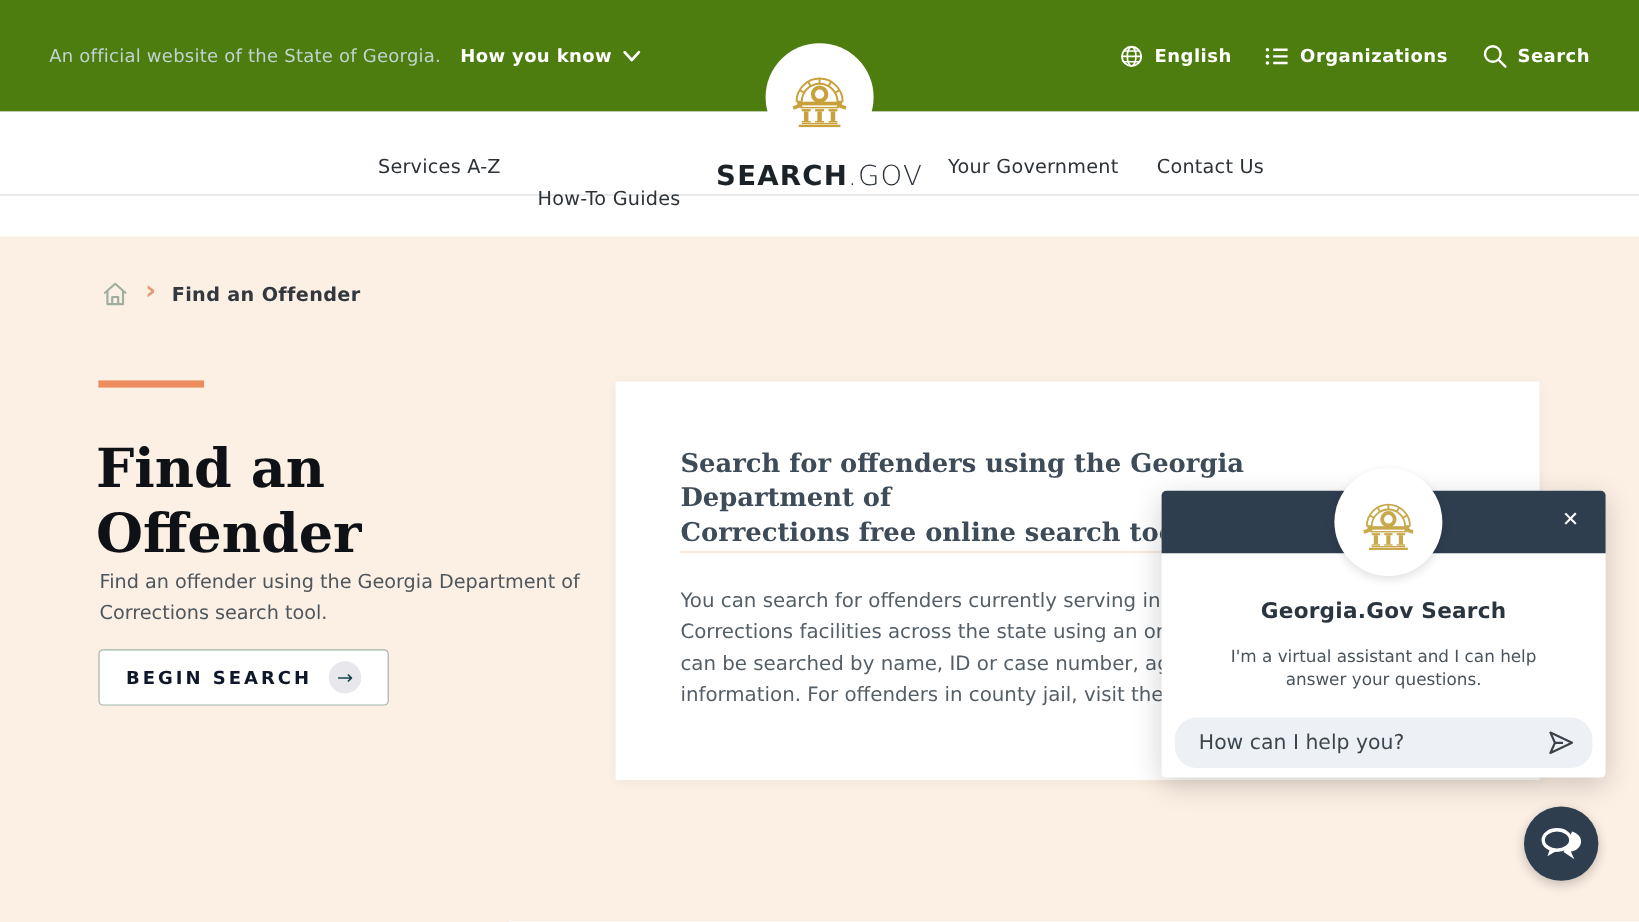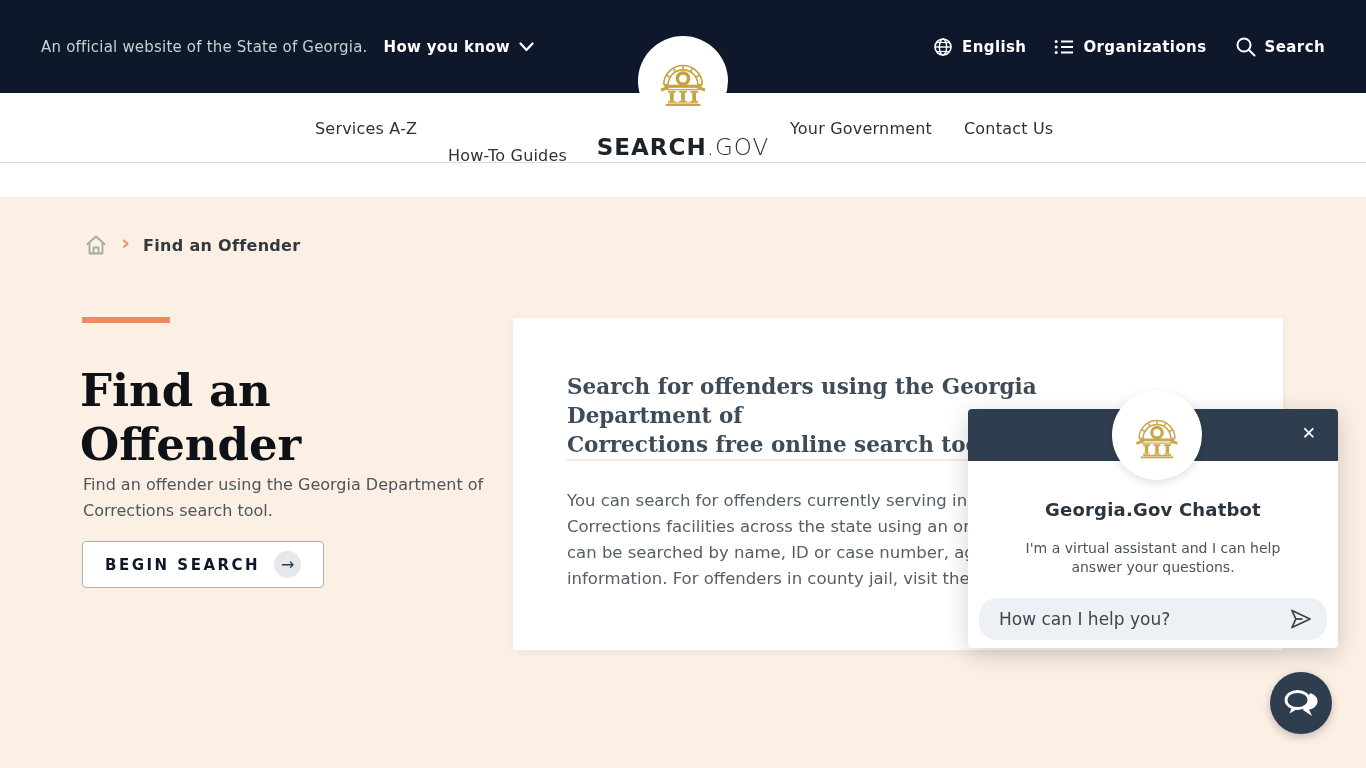--- a/index.html
+++ b/index.html
@@ -1,30 +1,30 @@
 <!DOCTYPE html>
 <html><head>
 <meta charset="utf-8">
 <style>
   * { margin:0; padding:0; box-sizing:border-box; }
   html,body { width:1366px; height:768px; }
   body { font-family:"DejaVu Sans","Liberation Sans",sans-serif; }
   .page { position:relative; width:1366px; height:768px; background:#ffffff; overflow:hidden; }
 
   
-  .topbar { position:absolute; top:0; left:0; width:1366px; height:93px; background:#0f172a; display:flex; align-items:center; justify-content:space-between; padding:0 41px; }
+  .topbar { position:absolute; top:0; left:0; width:1366px; height:93px; background:#4d7c0f; display:flex; align-items:center; justify-content:space-between; padding:0 41px; }
   .topbar-left { display:flex; align-items:center; gap:16px; }
   .official-text { color:#c2d4d1; font-size:15px; letter-spacing:.2px; }
   .how-you-know { display:flex; align-items:center; gap:9px; background:none; border:none; color:#ffffff; font-size:15px; font-weight:bold; letter-spacing:.3px; cursor:pointer; font-family:inherit; }
   .topbar-right { display:flex; align-items:center; gap:28px; }
   .topbar-link { display:flex; align-items:center; gap:9px; color:#ffffff; font-size:15px; font-weight:bold; letter-spacing:.4px; text-decoration:none; cursor:pointer; }
 
   
   .navbar { position:absolute; top:93px; left:0; width:1366px; height:70px; background:#ffffff; border-bottom:1px solid #dcdcdc; }
-  .nav-link { position:absolute; top:119px; font-size:16px; color:#2c3237; letter-spacing:.2px; text-decoration:none; cursor:pointer; }
+  .nav-link { position:absolute; top:129px; font-size:16px; color:#2c3237; letter-spacing:.2px; text-decoration:none; cursor:pointer; }
   .nav-services { left:315px; } .nav-howto { left:448px;margin-top:27px; } .nav-govt { left:790px; } .nav-contact { left:964px; }
   .logo-text { position:absolute; top:134px; left:0; width:1366px; text-align:center; font-size:23px; color:#1b2228; letter-spacing:1px; }
   .logo-text .bold { font-weight:800; } .logo-text .light { font-weight:300; color:#2a3138; }
   .seal-circle { position:absolute; top:36px; left:638px; width:90px; height:90px; background:#ffffff; border-radius:50%; display:flex; align-items:center; justify-content:center; z-index:5; }
 
   
   .main { position:absolute; top:197px; left:0; width:1366px; height:571px; background:#fcefe4; }
 
   
   .breadcrumb { position:absolute; top:233px; left:84px; display:flex; align-items:center; gap:13px; }
@@ -233,21 +233,21 @@
             <rect x="26" y="82" width="12" height="2"></rect>
               <rect x="44" y="82" width="12" height="2"></rect>
               <rect x="62" y="82" width="12" height="2"></rect>
             <rect x="26" y="84.5" width="48" height="1.8"></rect>
             <rect x="22" y="87" width="56" height="3.2"></rect>
           </g>
         </svg>
       </span>
     </div>
     <button class="chatbot-close"><span>✕</span></button>
-    <div class="chatbot-title">Georgia.Gov Chatbot</div>
+    <div class="chatbot-title">Georgia.Gov Search</div>
     <div class="chatbot-subtitle">
       <span style="display:block">I'm a virtual assistant and I can help</span>
       <span style="display:block">answer your questions.</span>
     </div>
     <div class="chatbot-input-wrap">
       <input class="chatbot-input" type="text" placeholder="How can I help you?" style="">
       <button class="send-btn">
         <span class="icon">
           <svg width="26" height="24" viewBox="0 0 26 24">
               <path d="M5 20.5 L23 12 L5 3.5 L8.8 12 Z" fill="none" stroke="#3a434d" stroke-width="1.8" stroke-linejoin="round"></path>

